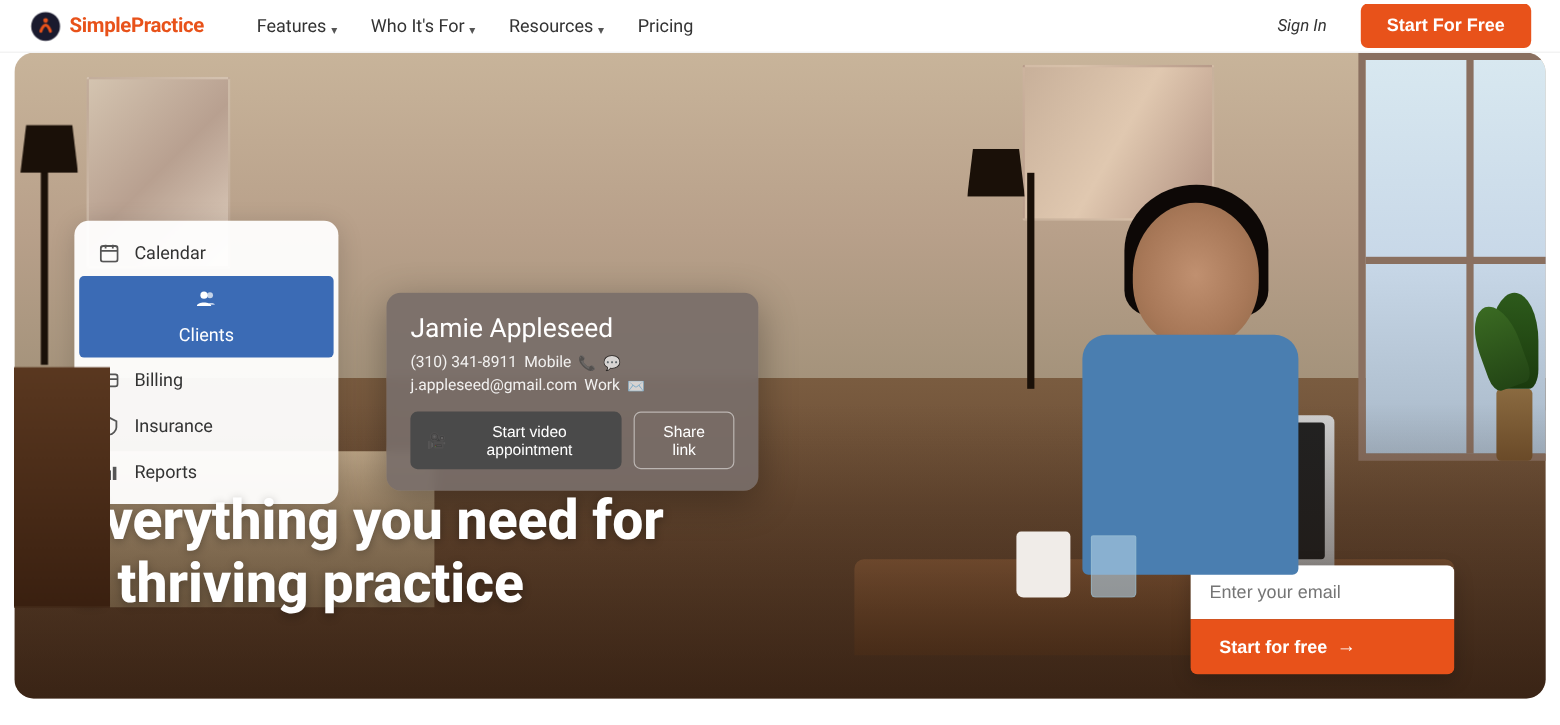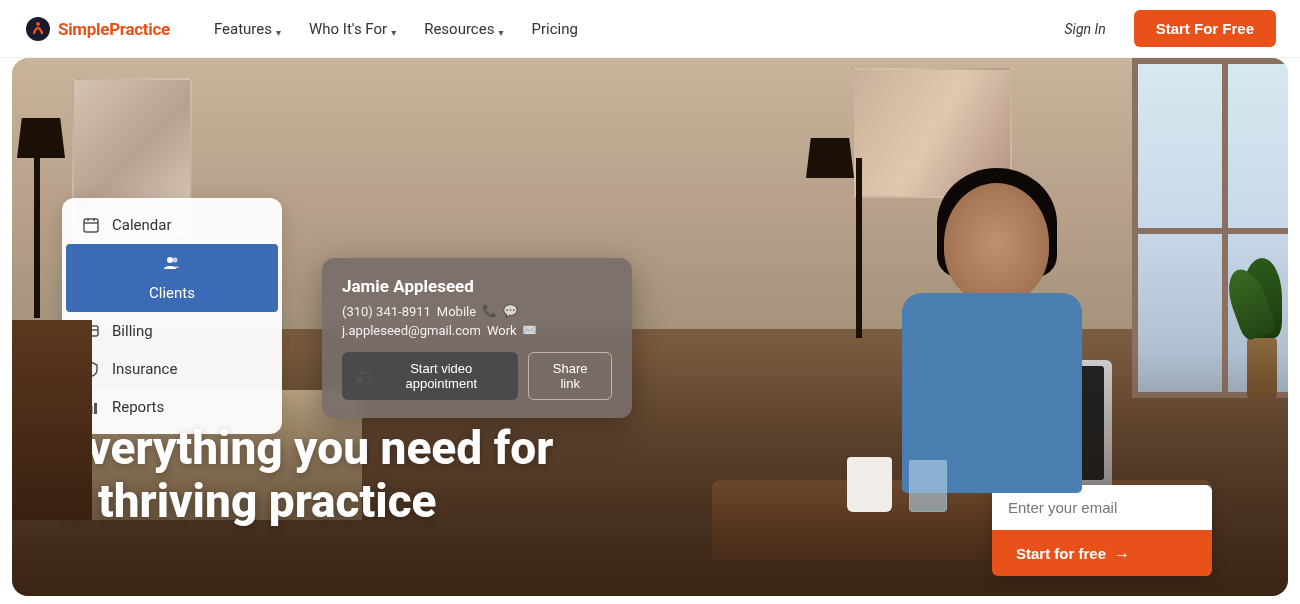--- a/index.html
+++ b/index.html
@@ -5,21 +5,21 @@
     * { margin: 0; padding: 0; box-sizing: border-box; }
     body { font-family: -apple-system, BlinkMacSystemFont, 'Segoe UI', Roboto, sans-serif; width: 1300px; height: 604px; overflow: hidden; background: #fff; }
 
     
     .navbar {
       position: relative;
       z-index: 10;
       display: flex;
       align-items: center;
       padding: 0 24px;
-      height: 58px;
+      height: 44px;
       background: #fff;
       border-bottom: 1px solid #f0f0f0;
     }
     .logo {
       display: flex;
       align-items: center;
       gap: 6px;
       margin-right: 32px;
       text-decoration: none;
     }
@@ -206,28 +206,28 @@
       top: 200px;
       left: 310px;
       background: rgba(120, 110, 105, 0.92);
       border-radius: 12px;
       padding: 18px 20px;
       width: 310px;
       box-shadow: 0 8px 32px rgba(0,0,0,0.3);
       backdrop-filter: blur(4px);
     }
     .contact-name {
-      font-size: 17px;
-      font-weight: 700;
+      font-size: 22px;
+      font-weight: 400;
       color: #fff;
       margin-bottom: 8px;
     }
     .contact-info-row {
       display: flex;
-      align-items: flex-start;
+      align-items: flex-end;
       gap: 6px;
       font-size: 13px;
       color: rgba(255,255,255,0.9);
       margin-bottom: 4px;
     }
     .contact-info-icon {
       font-size: 12px;
       color: rgba(255,255,255,0.7);
     }
     .contact-actions {

